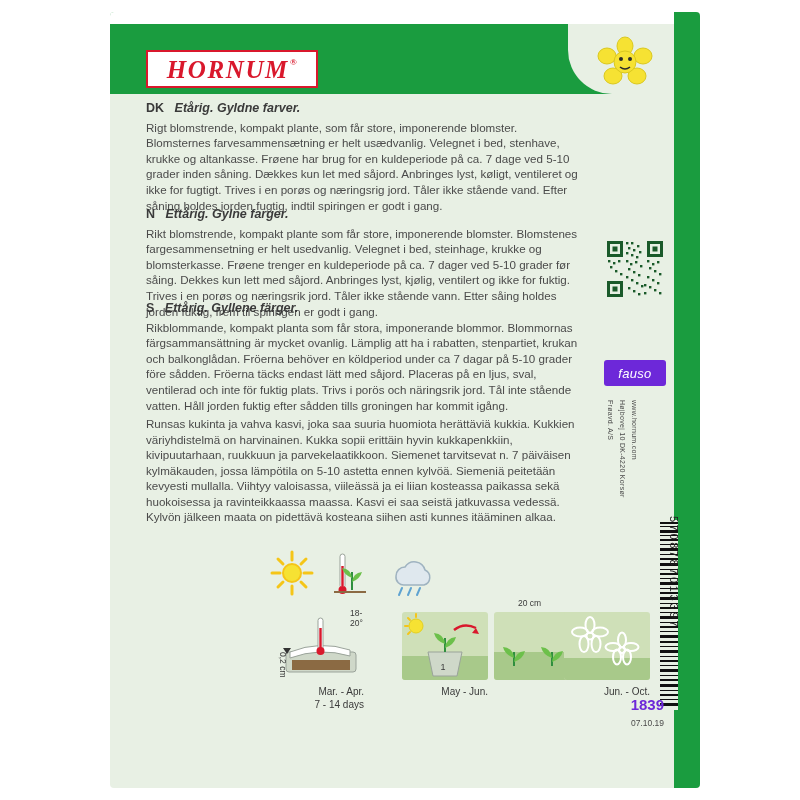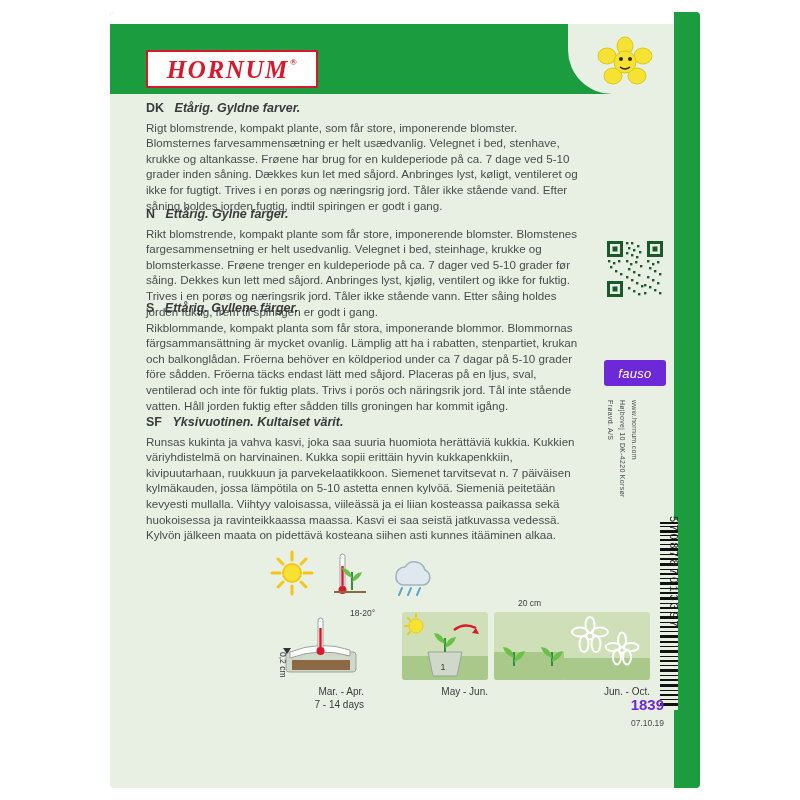--- a/index.html
+++ b/index.html
@@ -35,21 +35,21 @@
   .barcode{position:absolute;right:22px;top:508px;width:34px;height:190px;}
   .bc-num{position:absolute;right:20px;top:504px;height:198px;writing-mode:vertical-rl;text-orientation:mixed;
      font-size:11px;letter-spacing:2.6px;color:#222;font-family:"Liberation Sans",sans-serif;}
   
   .itemno{position:absolute;right:36px;top:684px;font-size:15px;font-weight:bold;color:#6d28d9;}
   .itemdate{position:absolute;right:36px;top:706px;font-size:8.5px;color:#4a4a4a;}
   
   .iconrow{position:absolute;left:160px;top:538px;width:200px;height:48px;}
   
   .stages{position:absolute;left:168px;top:600px;width:390px;height:100px;}
-  .stage{position:absolute;top:0;width:86px;height:68px;padding-left:32px;}
+  .stage{position:absolute;top:0;width:86px;height:68px;}
   .stage .panel{position:absolute;top:0;left:0;width:86px;height:68px;border-radius:3px;overflow:hidden;}
   .cap{position:absolute;top:74px;left:0;width:86px;text-align:right;font-size:10px;color:#3a3a3a;line-height:1.25;}
   .dimlabel{position:absolute;font-size:8.5px;color:#3a3a3a;}
 </style>
 </head>
 <body>
 
 <div class="packet">
   <div class="card">
 
@@ -96,24 +96,20 @@
 
     <div class="block" style="top:290px;">
       <div class="hdr">
         <span class="code">S</span>
         <span class="name">Ettårig. Gyllene färger.</span>
       </div>
       <div class="body">Rikblommande, kompakt planta som får stora, imponerande blommor. Blommornas färgsammansättning är mycket ovanlig. Lämplig att ha i rabatten, stenpartiet, krukan och balkonglådan. Fröerna behöver en köldperiod under ca 7 dagar på 5-10 grader före sådden. Fröerna täcks endast lätt med såjord. Placeras på en ljus, sval, ventilerad och inte för fuktig plats. Trivs i porös och näringsrik jord. Tål inte stående vatten. Håll jorden fuktig efter sådden tills groningen har kommit igång.</div>
     </div>
 
     <div class="block" style="top:404px;">
-      <div class="hdr">
-        <span class="code">SF</span>
-        <span class="name">Yksivuotinen. Kultaiset värit.</span>
-      </div>
       <div class="body">Runsas kukinta ja vahva kasvi, joka saa suuria huomiota herättäviä kukkia. Kukkien väriyhdistelmä on harvinainen. Kukka sopii erittäin hyvin kukkapenkkiin, kivipuutarhaan, ruukkuun ja parvekelaatikkoon. Siemenet tarvitsevat n. 7 päiväisen kylmäkauden, jossa lämpötila on 5-10 astetta ennen kylvöä. Siemeniä peitetään kevyesti mullalla. Viihtyy valoisassa, viileässä ja ei liian kosteassa paikassa sekä huokoisessa ja ravinteikkaassa maassa. Kasvi ei saa seistä jatkuvassa vedessä. Kylvön jälkeen maata on pidettävä kosteana siihen asti kunnes itääminen alkaa.</div>
     </div>
 
     <div class="qr">
       <svg viewBox="0 0 58 58" width="58" height="58">
         <rect width="58" height="58" fill="#e8f0e4"></rect>
         <g fill="#1a5a2a">
           <rect x="1" y="1" width="16" height="16"></rect>
             <rect x="4" y="4" width="10" height="10" fill="#e8f0e4"></rect>
             <rect x="6.5" y="6.5" width="5" height="5"></rect>

